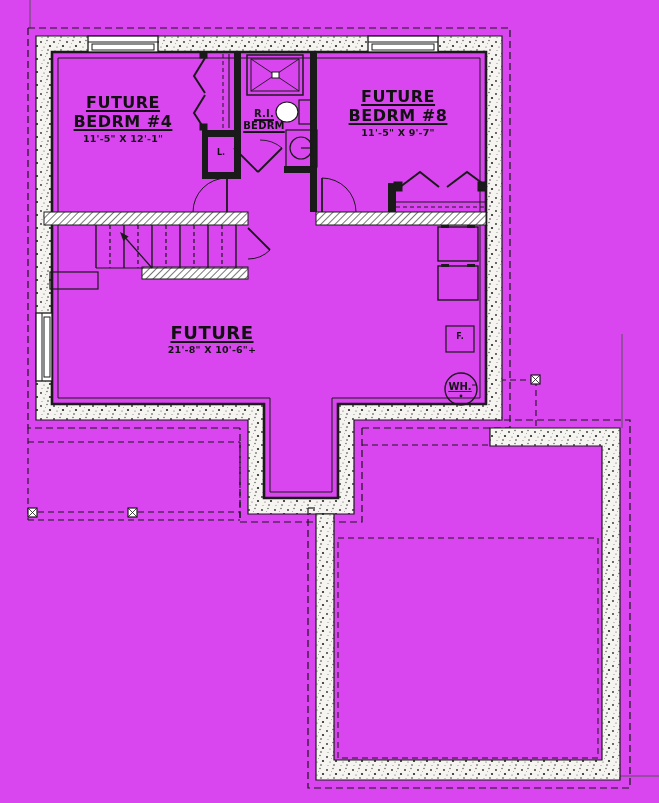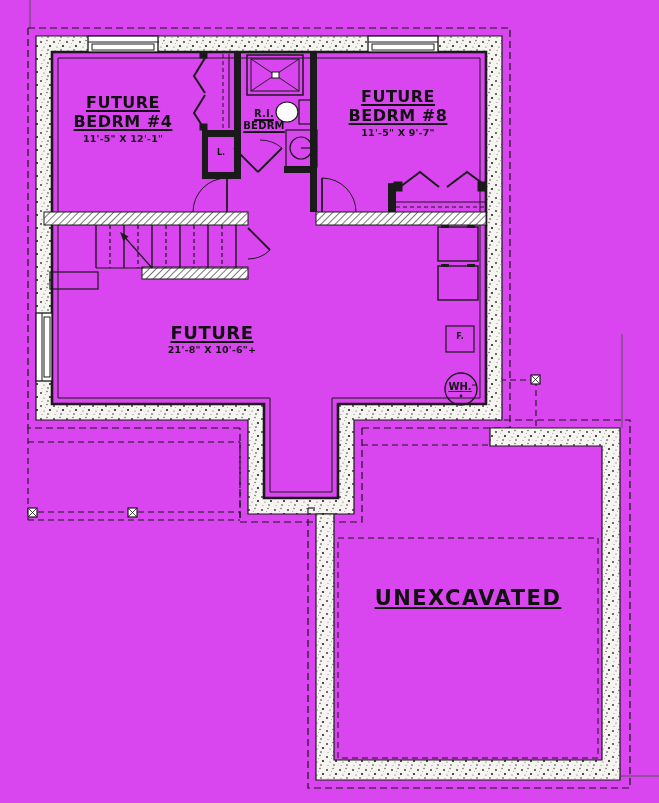--- a/index.html
+++ b/index.html
@@ -251,23 +251,20 @@
   <span class="rm-big u">FUTURE</span>
   <span class="dims">21'-8" X 10'-6"+</span>
 </div>
 
 
 <div class="lbl" style="left:264px;top:108px">
   <span class="small u">R.I.</span>
   <span class="small u">BEDRM</span>
 </div>
 
-<div class="lbl" style="left:468px;top:586px">
-  <span class="unex u">UNEXCAVATED</span>
-</div>
 
 <div class="lbl tiny" style="left:221px;top:148px">
   <span>L.</span>
 </div>
 
 <div class="lbl tiny" style="left:460px;top:332px">
   <span>F.</span>
 </div>
 
 <div class="lbl micro" style="left:460px;top:381px">

